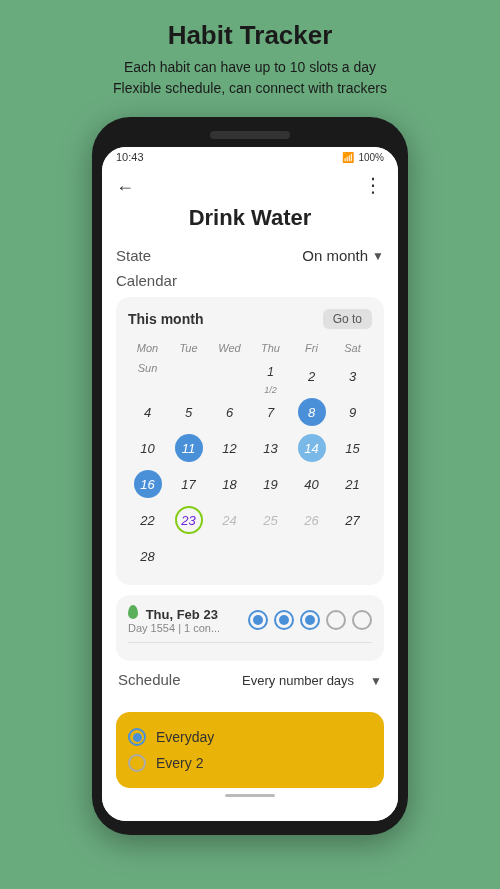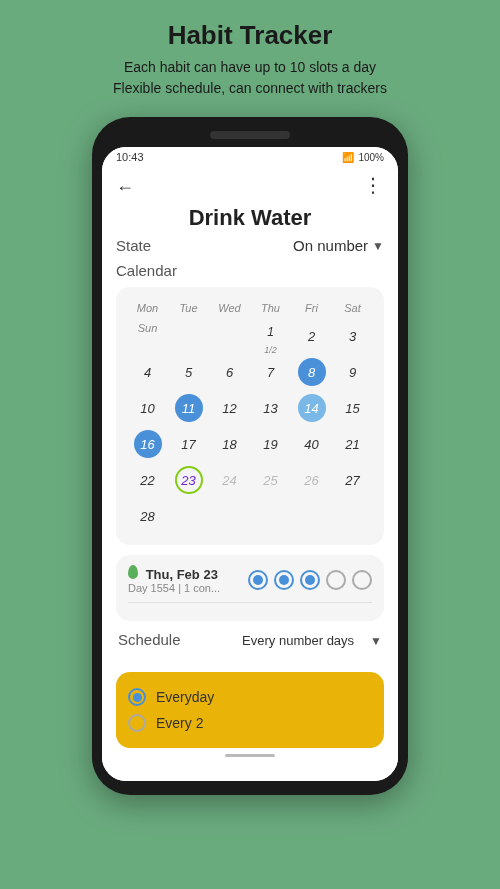--- a/index.html
+++ b/index.html
@@ -91,21 +91,21 @@
     .screen-content {
       padding: 0 14px 16px 14px;
       background: #fff;
     }
 
     .habit-title {
       text-align: center;
       font-size: 22px;
       font-weight: 600;
       color: #222;
-      margin-bottom: 6px;
+      margin-bottom: 16px;
     }
 
     .state-row {
       display: flex;
       justify-content: space-between;
       align-items: center;
       margin-bottom: 8px;
     }
     .state-label {
       font-size: 15px;
@@ -384,28 +384,32 @@
       <span class="more-btn">⋮</span>
     </div>
 
     <div class="screen-content">
 
       <div class="habit-title">Drink Water</div>
 
       <div class="state-row">
         <span class="state-label">State</span>
         <div class="state-value">
-          <span>On number</span>
+          <span>On month</span>
           <span class="dropdown-arrow">▼</span>
         </div>
       </div>
 
       <div class="section-label">Calendar</div>
 
       <div class="calendar-card">
+        <div class="calendar-header">
+          <span class="month-label">This month</span>
+          <button class="goto-btn">Go to</button>
+        </div>
 
         <div class="cal-grid">
 
           <div class="cal-day-header">Mon</div>
           <div class="cal-day-header">Tue</div>
           <div class="cal-day-header">Wed</div>
           <div class="cal-day-header">Thu</div>
           <div class="cal-day-header">Fri</div>
           <div class="cal-day-header">Sat</div>
           <div class="cal-day-header">Sun</div>

